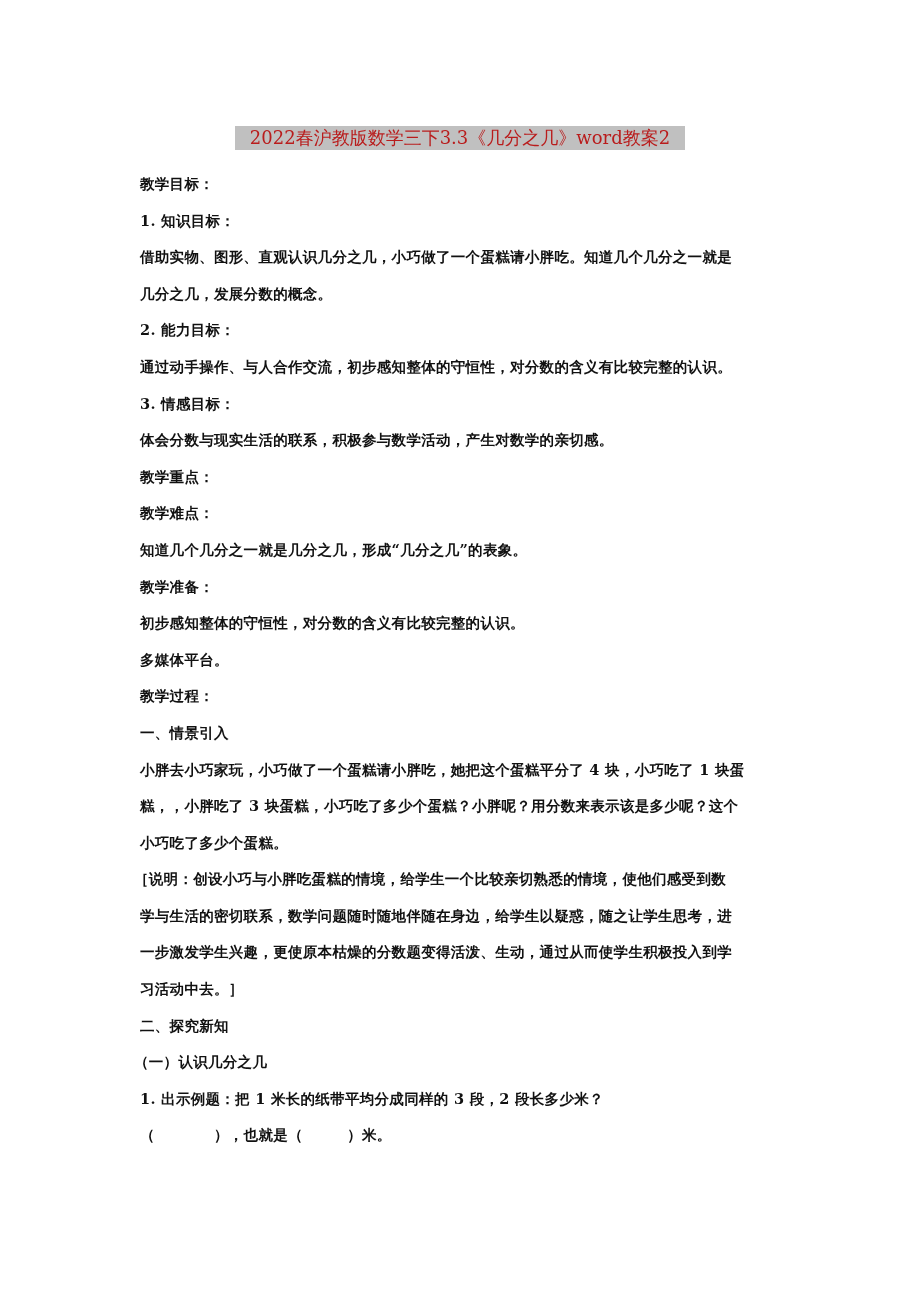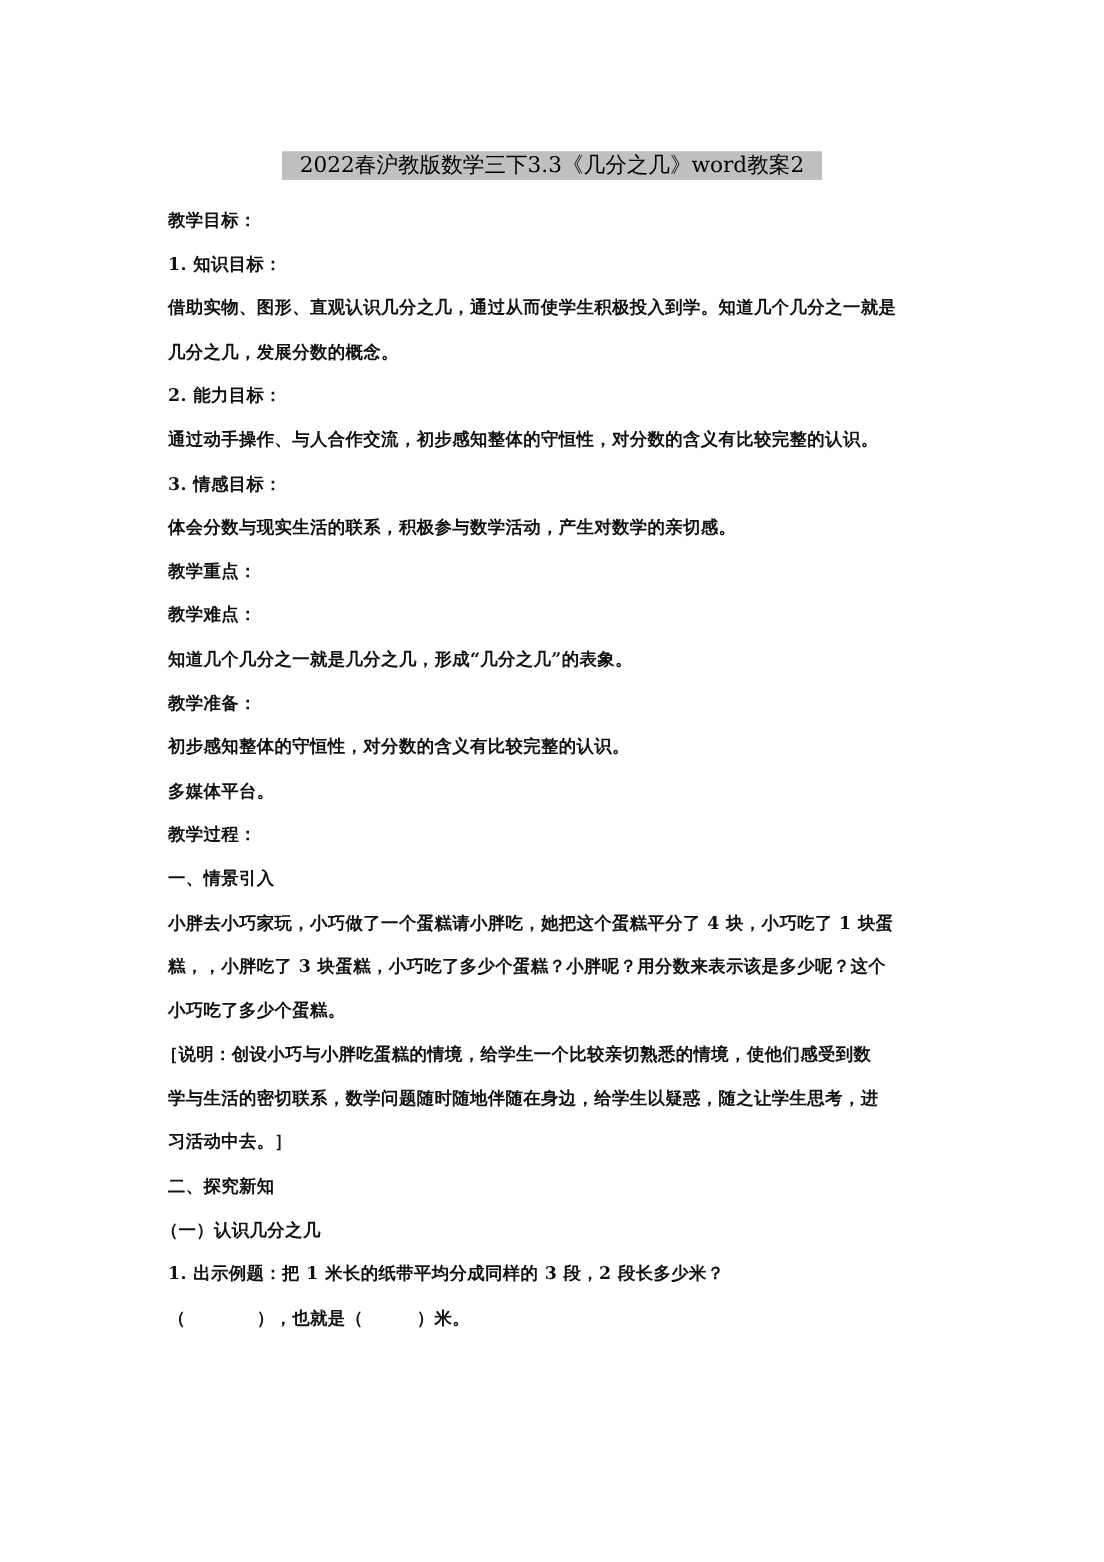--- a/index.html
+++ b/index.html
@@ -1,54 +1,55 @@
 <!DOCTYPE html>
 <html><head>
 <meta charset="utf-8">
 <style>
   html, body { margin: 0; padding: 0; background: #ffffff; }
   body { width: 920px; height: 1302px; position: relative; overflow: hidden;
          font-family: "DejaVu Serif", "Liberation Serif", serif; color: #111; }
   .page { position: absolute; left: 0; top: 0; width: 920px; height: 1302px; background: #fff; }
   .title-wrap { position: absolute; top: 126px; left: 0; width: 920px; text-align: center; }
-  .title { display: inline-block; background: #c0c0c0; color: #000000; font-size: 18px;
+  .title { display: inline-block; background: #c0c0c0; color: #b91c1c; font-size: 18px;
            line-height: 24px; padding: 0 15px; letter-spacing: 0px; }
   .body { position: absolute; left: 140px; top: 166px; width: 650px; }
   .line { font-size: 14.5px; line-height: 36.6px; height: 36.6px; white-space: nowrap; letter-spacing: 0.3px; font-weight: bold; }
   .indent-bracket { margin-left: -6px; }
 </style>
 </head>
 <body>
 
 <div class="page">
   <div class="title-wrap">
     <span class="title">2022春沪教版数学三下3.3《几分之几》word教案2</span>
   </div>
 
   <div class="body">
     <div class="line">教学目标：</div>
     <div class="line">1. 知识目标：</div>
-    <div class="line">借助实物、图形、直观认识几分之几，通过从而使学生积极投入到学。知道几个几分之一就是</div>
+    <div class="line">借助实物、图形、直观认识几分之几，小巧做了一个蛋糕请小胖吃。知道几个几分之一就是</div>
     <div class="line">几分之几，发展分数的概念。</div>
     <div class="line">2. 能力目标：</div>
     <div class="line">通过动手操作、与人合作交流，初步感知整体的守恒性，对分数的含义有比较完整的认识。</div>
     <div class="line">3. 情感目标：</div>
     <div class="line">体会分数与现实生活的联系，积极参与数学活动，产生对数学的亲切感。</div>
     <div class="line">教学重点：</div>
     <div class="line">教学难点：</div>
     <div class="line">知道几个几分之一就是几分之几，形成“几分之几”的表象。</div>
     <div class="line">教学准备：</div>
     <div class="line">初步感知整体的守恒性，对分数的含义有比较完整的认识。</div>
     <div class="line">多媒体平台。</div>
     <div class="line">教学过程：</div>
     <div class="line">一、情景引入</div>
     <div class="line">小胖去小巧家玩，小巧做了一个蛋糕请小胖吃，她把这个蛋糕平分了 4 块，小巧吃了 1 块蛋</div>
     <div class="line">糕，，小胖吃了 3 块蛋糕，小巧吃了多少个蛋糕？小胖呢？用分数来表示该是多少呢？这个</div>
     <div class="line">小巧吃了多少个蛋糕。</div>
     <div class="line indent-bracket">［说明：创设小巧与小胖吃蛋糕的情境，给学生一个比较亲切熟悉的情境，使他们感受到数</div>
     <div class="line">学与生活的密切联系，数学问题随时随地伴随在身边，给学生以疑惑，随之让学生思考，进</div>
+    <div class="line">一步激发学生兴趣，更使原本枯燥的分数题变得活泼、生动，通过从而使学生积极投入到学</div>
     <div class="line">习活动中去。］</div>
     <div class="line">二、探究新知</div>
     <div class="line indent-bracket">（一）认识几分之几</div>
     <div class="line">1. 出示例题：把 1 米长的纸带平均分成同样的 3 段，2 段长多少米？</div>
     <div class="line">（　　　　），也就是（　　　）米。</div>
   </div>
 </div>
 
 </body></html>

